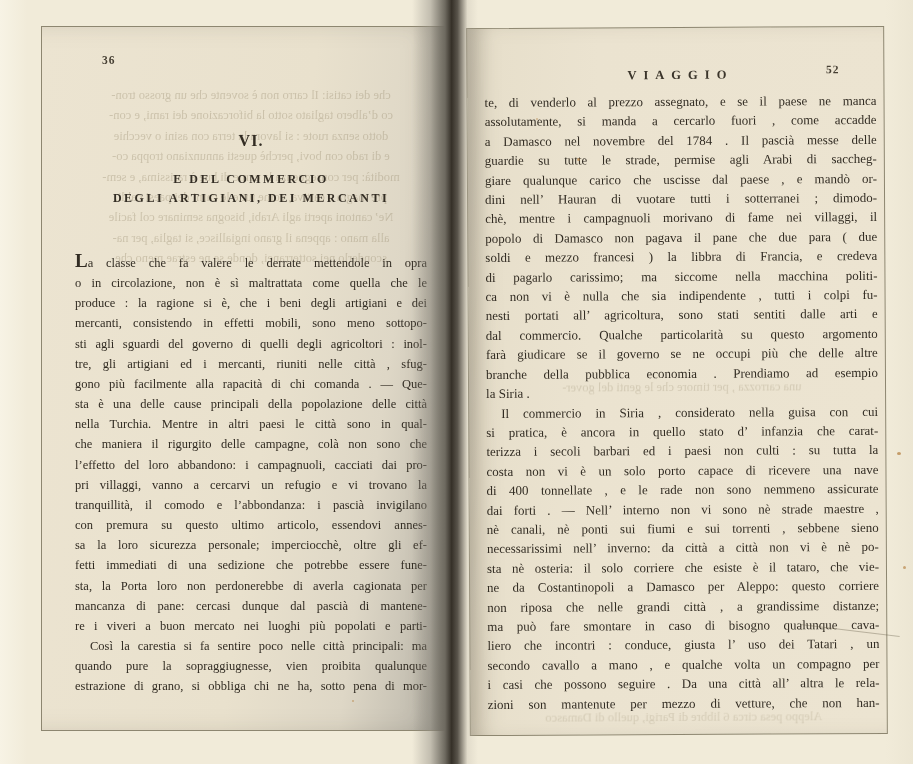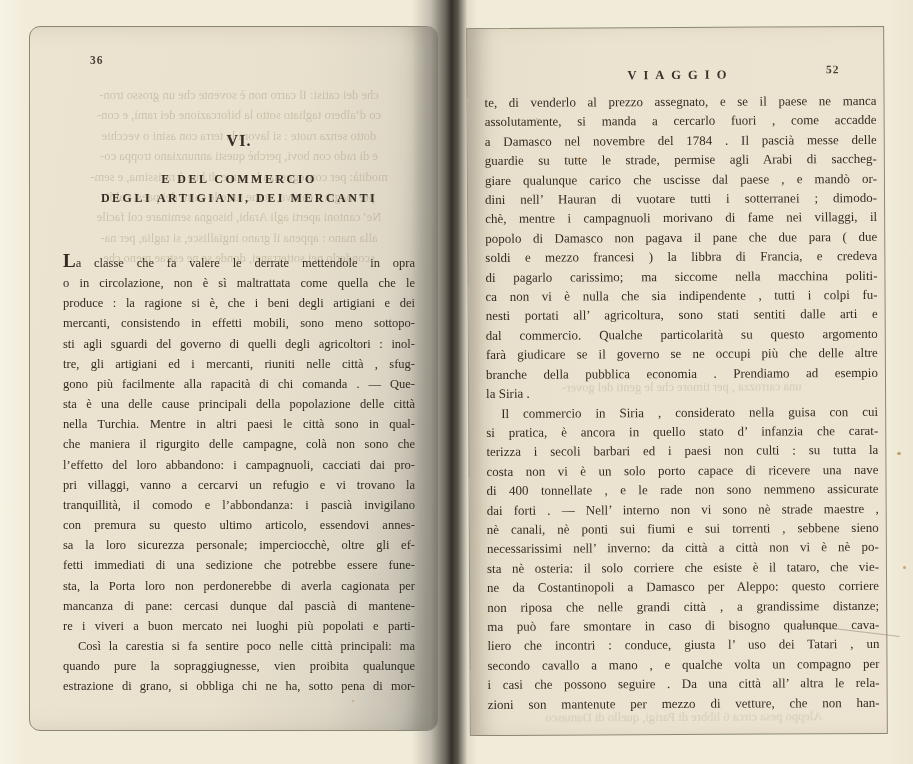--- a/index.html
+++ b/index.html
@@ -5,24 +5,23 @@
   html,body{margin:0;padding:0;}
   body{
     width:913px;height:764px;position:relative;overflow:hidden;
     background:linear-gradient(90deg,#f7f3e5 0%,#f1ebd9 3%,#f1ebd9 97%,#ece6d3 100%);
     font-family:"Liberation Serif", serif;
     -webkit-font-smoothing:antialiased;
   }
   .scan{position:absolute;inset:0;}
   .page{position:absolute;border:1px solid #8d8670;box-sizing:border-box;}
   .page-left{
-    left:29px;top:26px;width:409px;height:705px;
+    left:41px;top:26px;width:409px;height:705px;
     background:linear-gradient(98deg,#ece4d1 0%,#e9e1cd 55%,#ded7c6 78%,#c3beb1 93%,#a9a69c 100%);
     box-shadow:inset -28px 0 32px -18px rgba(70,65,52,.55);
-    border-radius:11px;
   }
   .page-right{
     left:468px;top:27px;width:418px;height:708px;
     background:linear-gradient(92deg,#d9d2c0 0%,#e7dfcb 6%,#ebe3d0 30%,#ece4d1 100%);
     box-shadow:inset 20px 0 26px -16px rgba(95,85,65,.5);
     transform:rotate(-0.3deg);
   }
   .spine{
     position:absolute;left:412px;top:0;width:66px;height:764px;z-index:6;pointer-events:none;
     background:linear-gradient(90deg,

